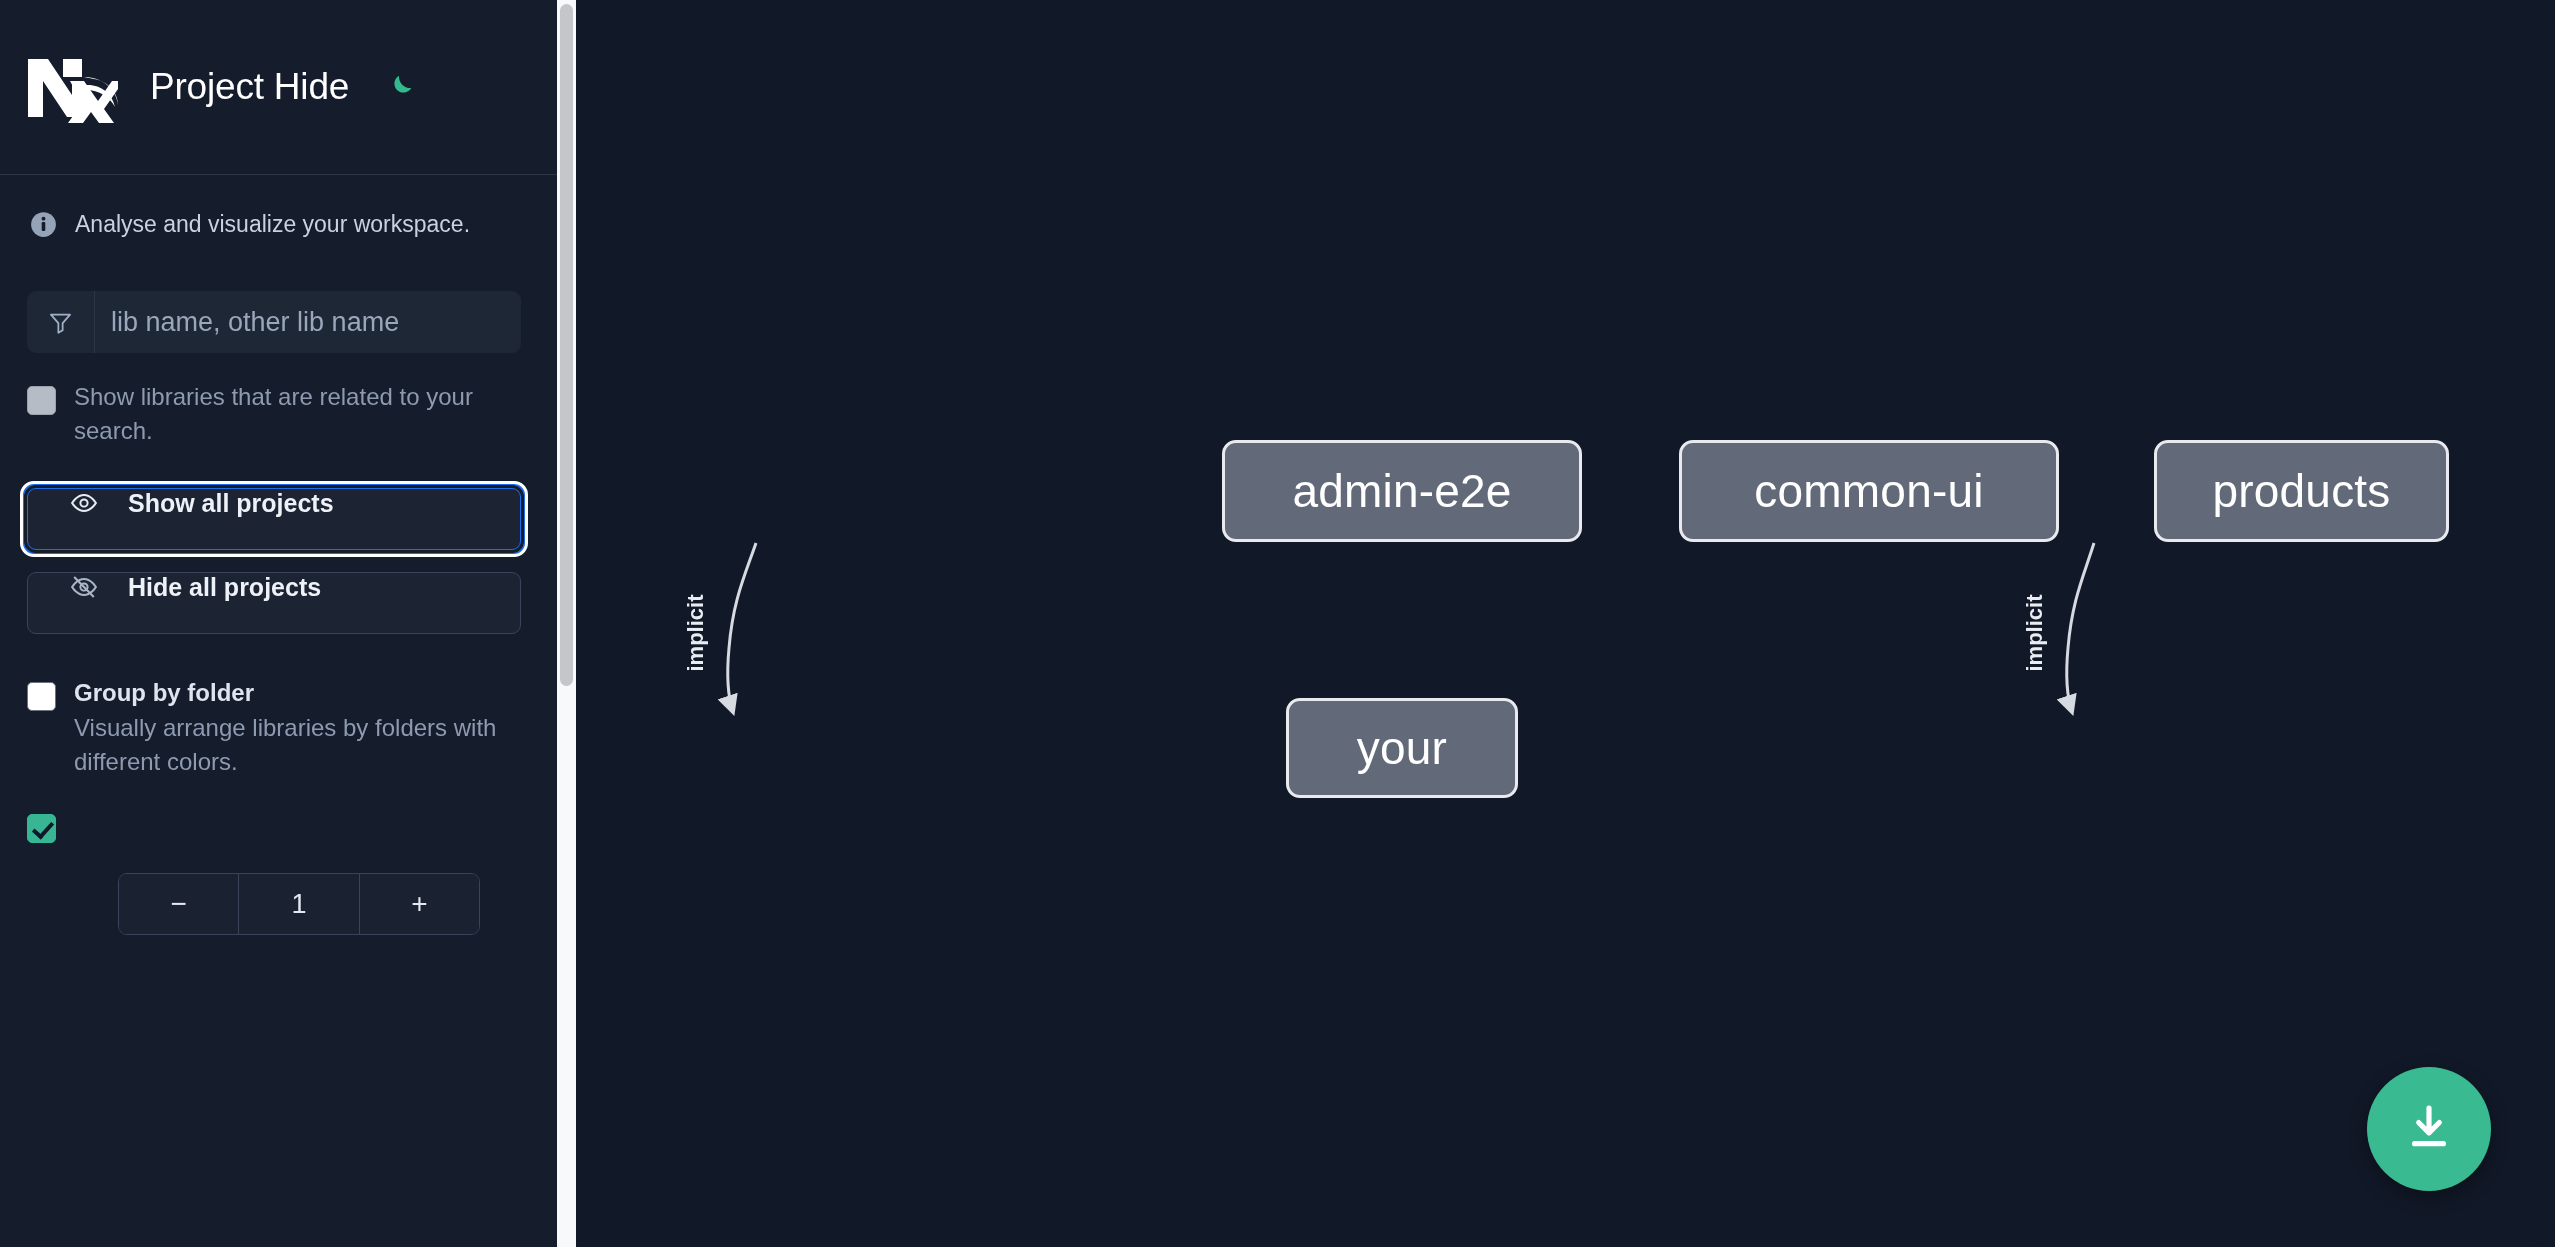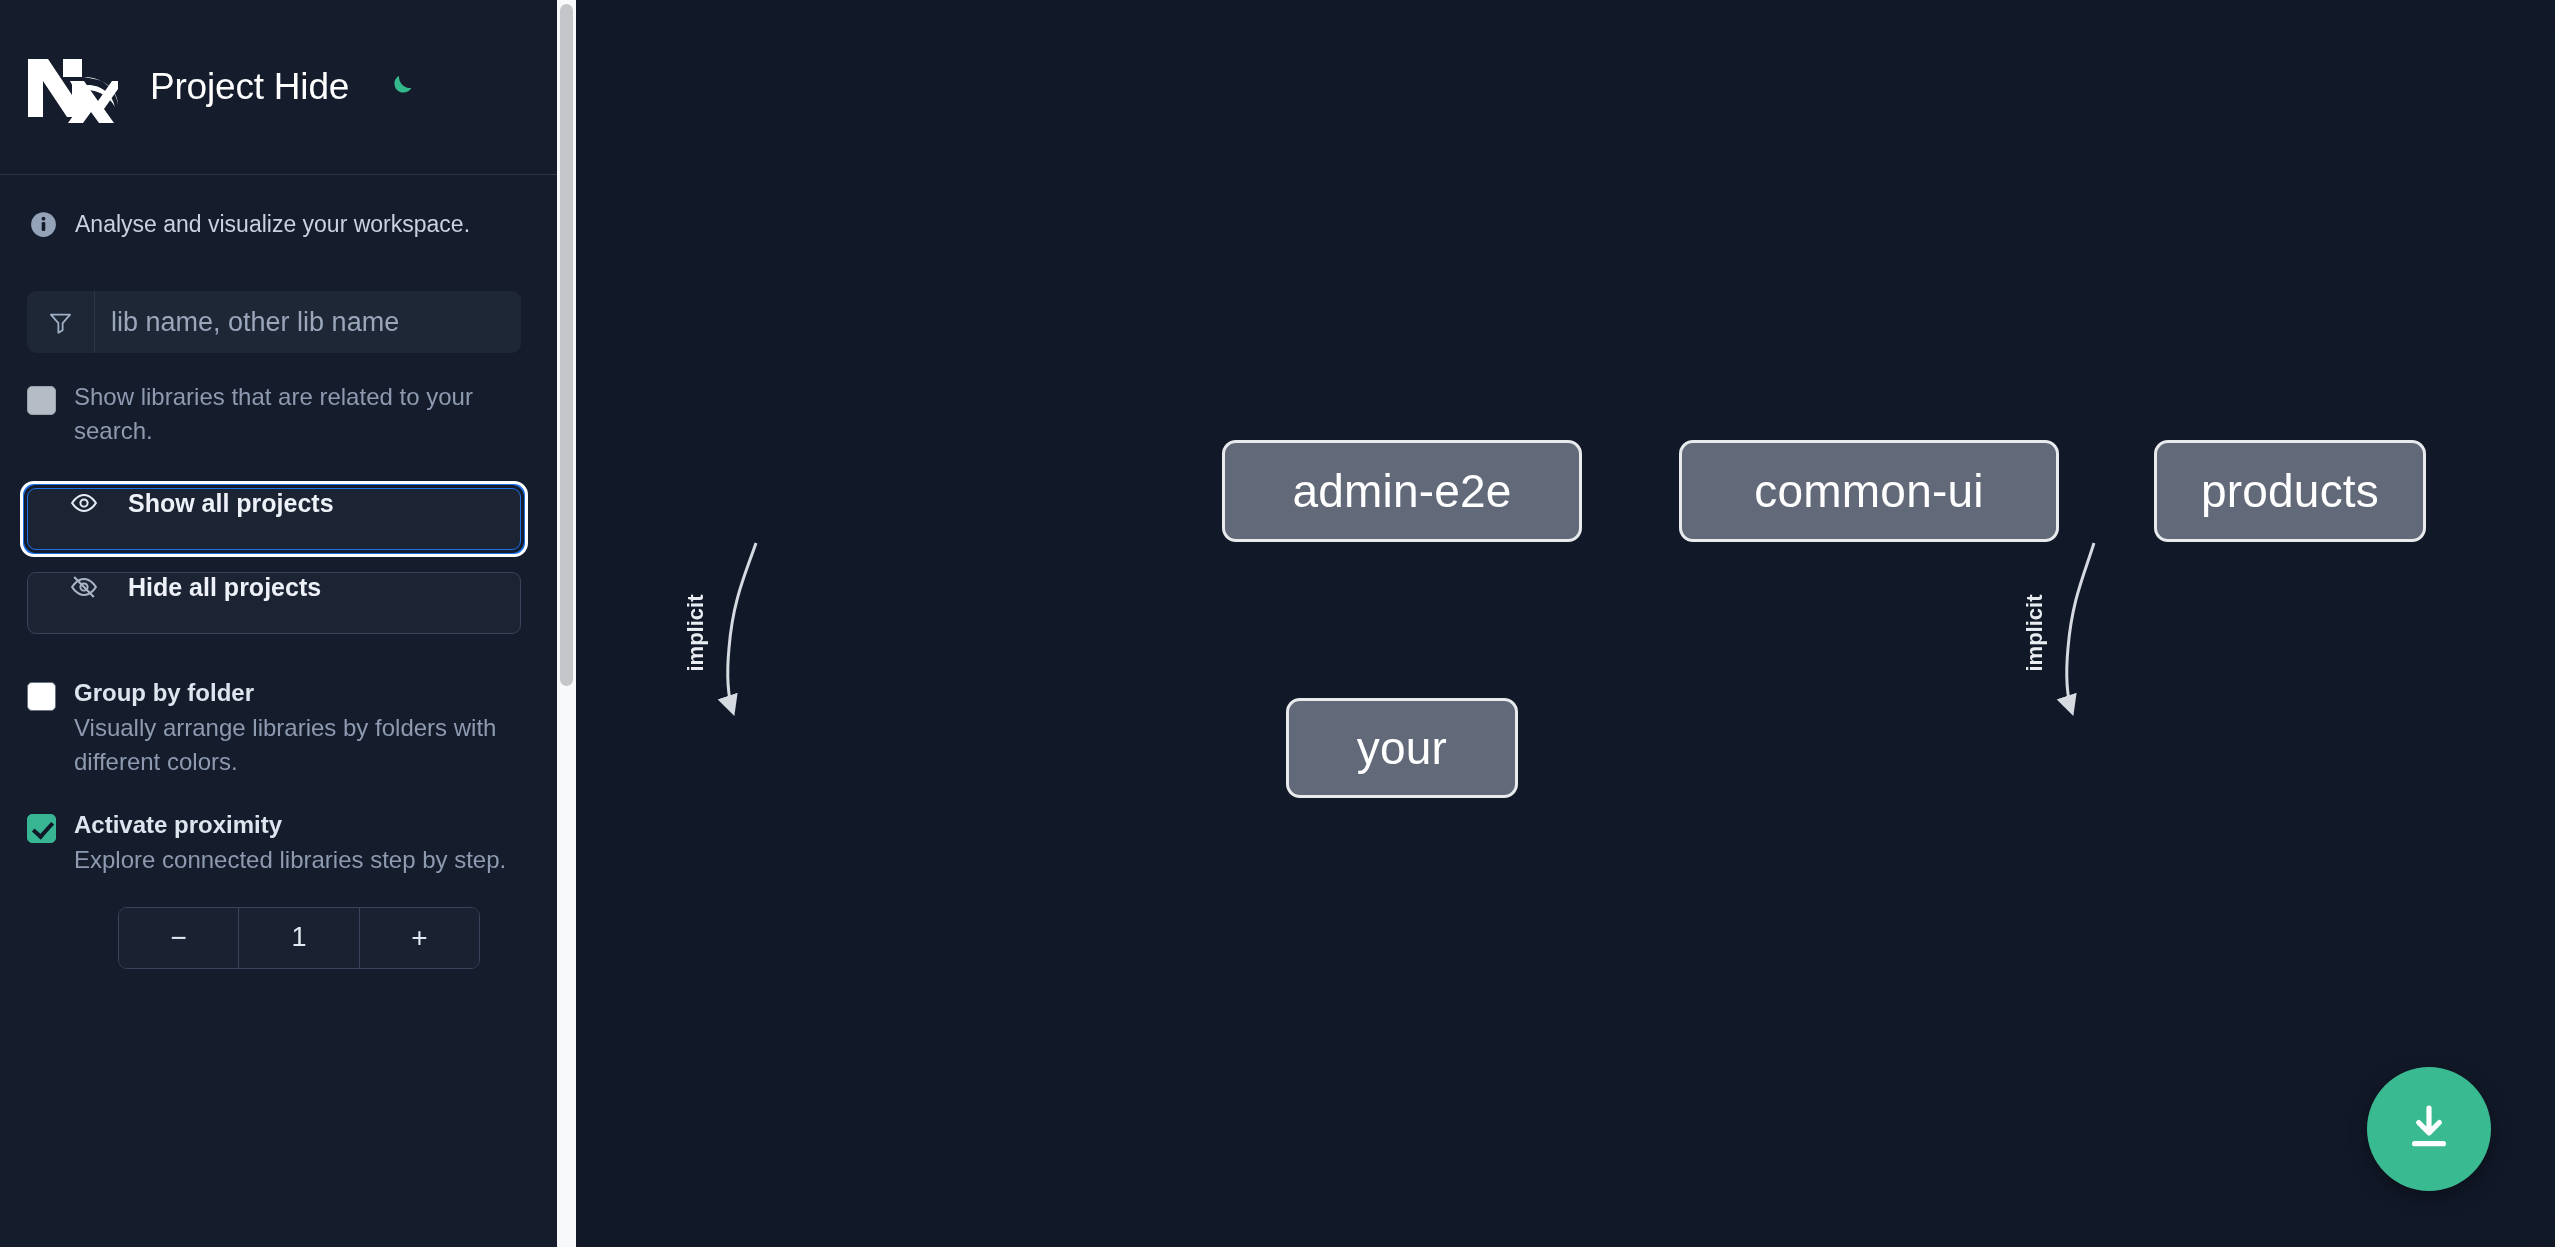--- a/index.html
+++ b/index.html
@@ -305,24 +305,20 @@
       <div class="option-block" style="padding-top:42px">
         <span class="cb empty"></span>
         <span class="opt-texts">
           <span class="opt-label">Group by folder</span>
           <span class="opt-desc">Visually arrange libraries by folders with different colors.</span>
         </span>
       </div>
 
       <div class="option-block tight">
         <span class="cb checked"></span>
-        <span class="opt-texts">
-          <span class="opt-label">Activate proximity</span>
-          <span class="opt-desc">Explore connected libraries step by step.</span>
-        </span>
       </div>
 
       <div class="stepper-wrap">
         <div class="stepper">
           <div class="sbtn">−</div>
           <div class="sval">1</div>
           <div class="sbtn">+</div>
         </div>
       </div>
 
@@ -343,21 +339,21 @@
       <path d="M199 543 C188 575 176 600 172 648 C169 680 172 700 176 712" fill="none" stroke="#d6dae1" stroke-width="3" marker-end="url(#arrow)"></path>
       <path d="M1537 543 C1527 575 1515 600 1511 648 C1508 680 1511 700 1515 712" fill="none" stroke="#d6dae1" stroke-width="3" marker-end="url(#arrow)"></path>
     </svg>
 
     <div class="node" style="left:665px;top:440px;width:360px;height:102px;">
       <span>admin-e2e</span>
     </div>
     <div class="node" style="left:1122px;top:440px;width:380px;height:102px;">
       <span>common-ui</span>
     </div>
-    <div class="node" style="left:1597px;top:440px;width:272px;height:102px;">
+    <div class="node" style="left:1597px;top:440px;width:295px;height:102px;">
       <span>products</span>
     </div>
 
     <div class="node" style="left:729px;top:698px;width:232px;height:100px;">
       <span>your</span>
     </div>
 
     <span class="edge-label" style="left:100px;top:620px;">implicit</span>
     <span class="edge-label" style="left:1439px;top:620px;">implicit</span>
 

